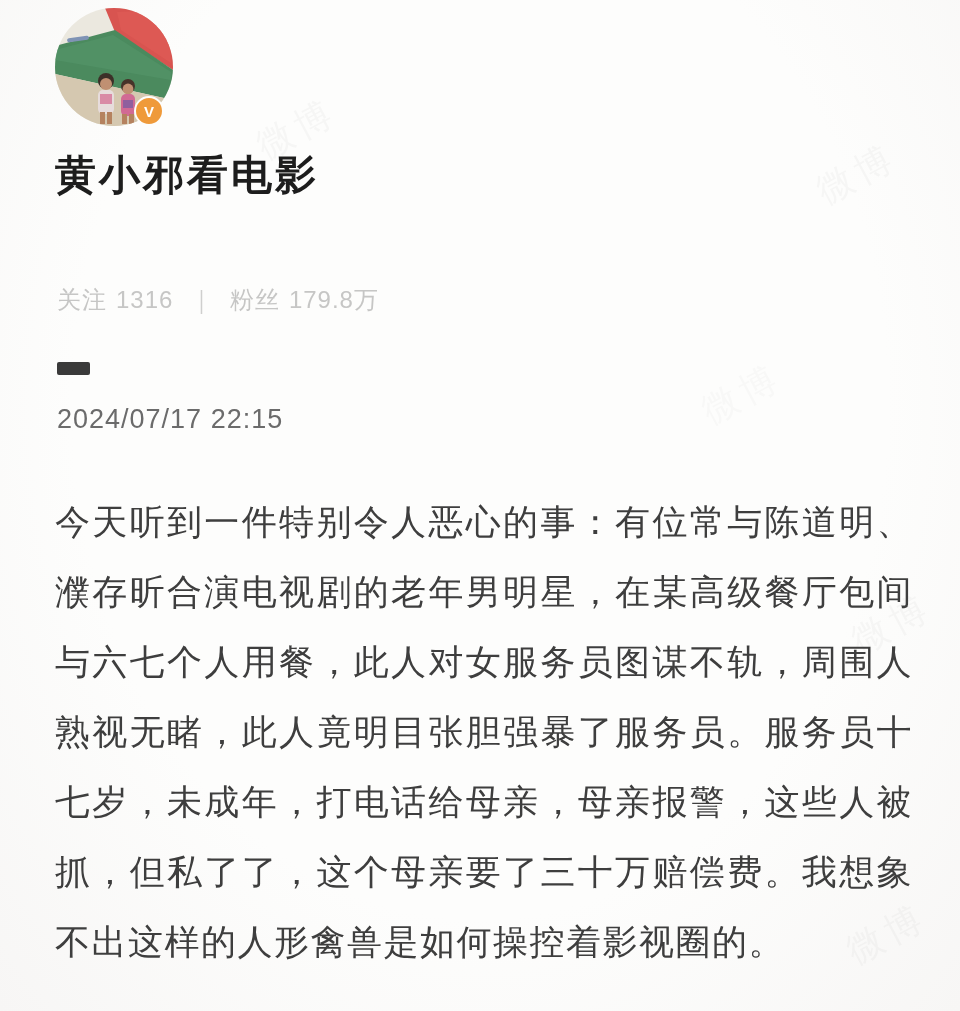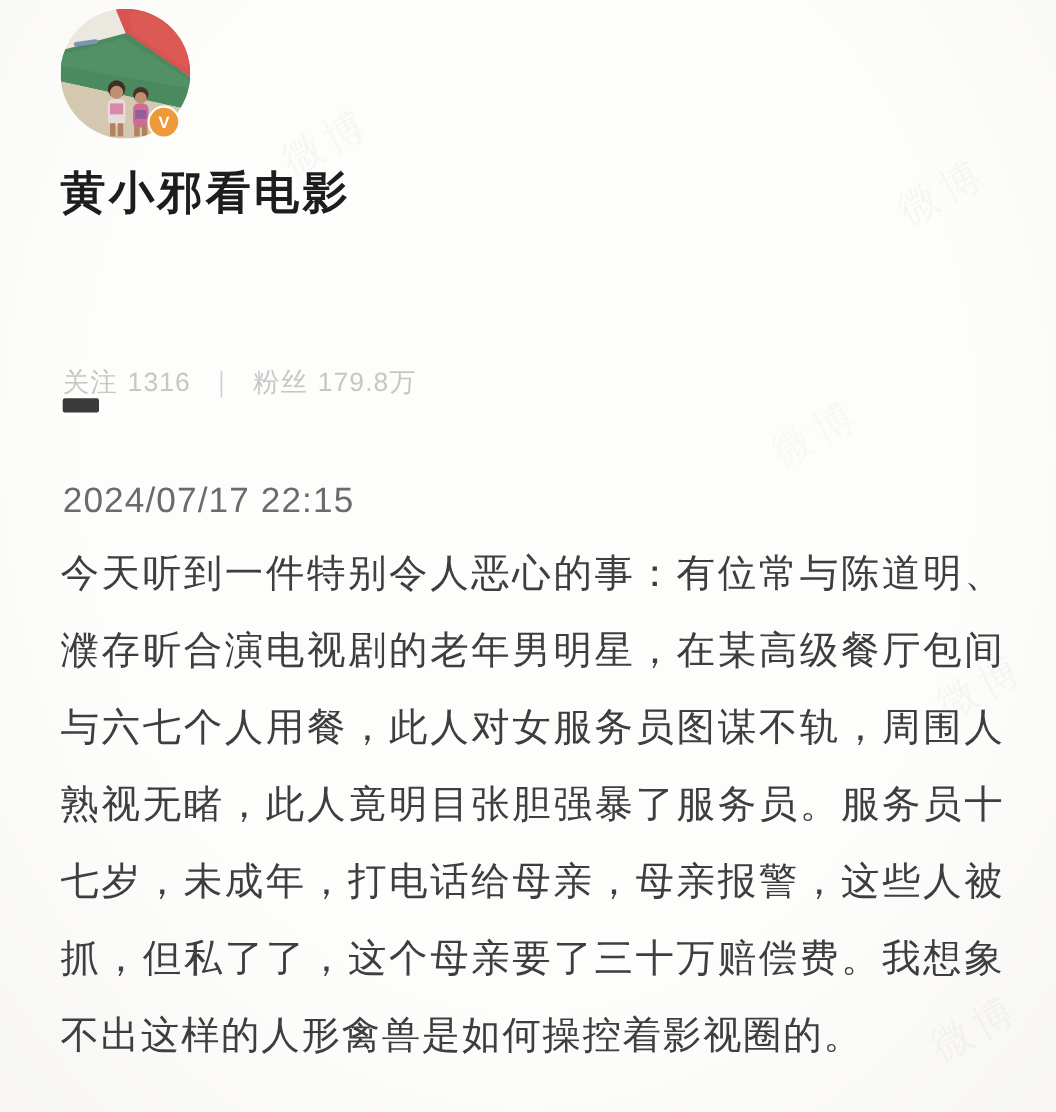--- a/index.html
+++ b/index.html
@@ -49,35 +49,34 @@
     font-size: 24px;
     color: #8d8d8d;
     letter-spacing: 1px;
   }
   .stats {
     position: absolute; left: 57px; top: 284px;
     font-size: 24px;
     color: #c6c6c5;
     letter-spacing: 1px;
     cursor: pointer;
-    margin-top: 47px;
   }
   .stats .num { margin-left: 9px; }
   .stats .sep { margin: 0 16px; color: #cfcfce; }
 
   
   .dash {
     position: absolute; left: 57px; top: 362px;
     width: 33px; height: 13px;
     background: #3a3a3a;
     border-radius: 2px;
   }
   .timestamp {
-    position: absolute; left: 57px; top: 436px;
-    font-size: 32px;
+    position: absolute; left: 57px; top: 404px;
+    font-size: 27px;
     color: #6b6b6b;
     letter-spacing: 1px;
   }
   .post-body {
     position: absolute; left: 55px; top: 487px;
     width: 858px;
     font-size: 35px;
     line-height: 70px;
     letter-spacing: 1.5px;
     color: #3e3e3e;

